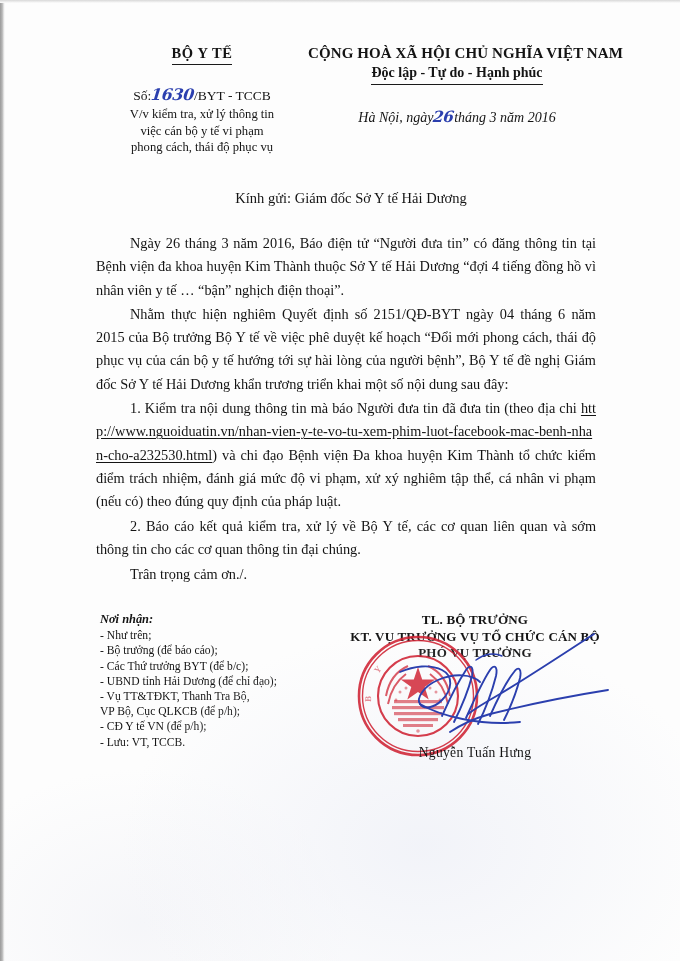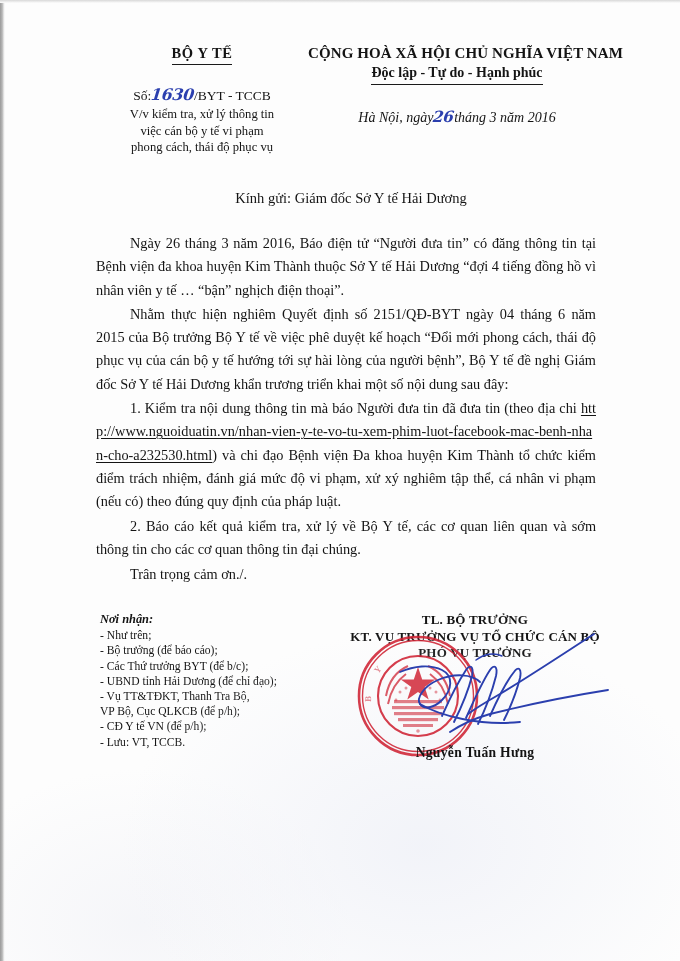--- a/index.html
+++ b/index.html
@@ -174,21 +174,21 @@
     text-align: center;
   }
   .signblock .sline {
     font-weight: bold;
     font-size: 13px;
     line-height: 16.5px;
     letter-spacing: .2px;
     white-space: nowrap;
   }
   .signer {
-    font-weight: bold;
+    font-weight: normal;
     font-size: 13.6px;
     margin-top: 83px;
     letter-spacing: .3px;
     position: relative;
     z-index: 5;
   }
 
   
   .seal {
     position: absolute;

